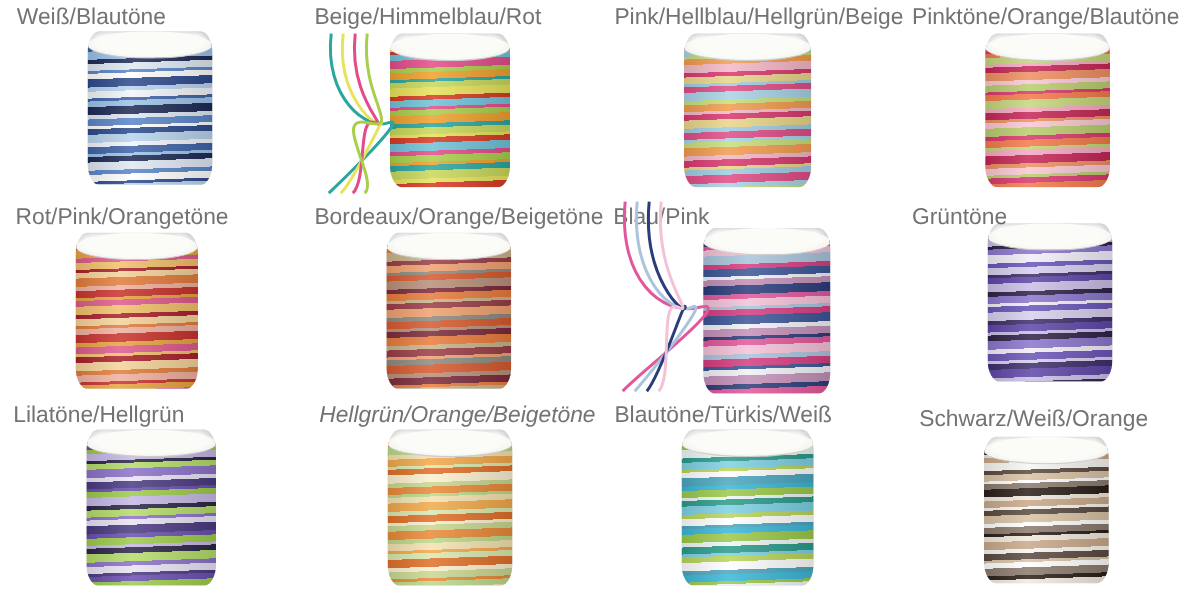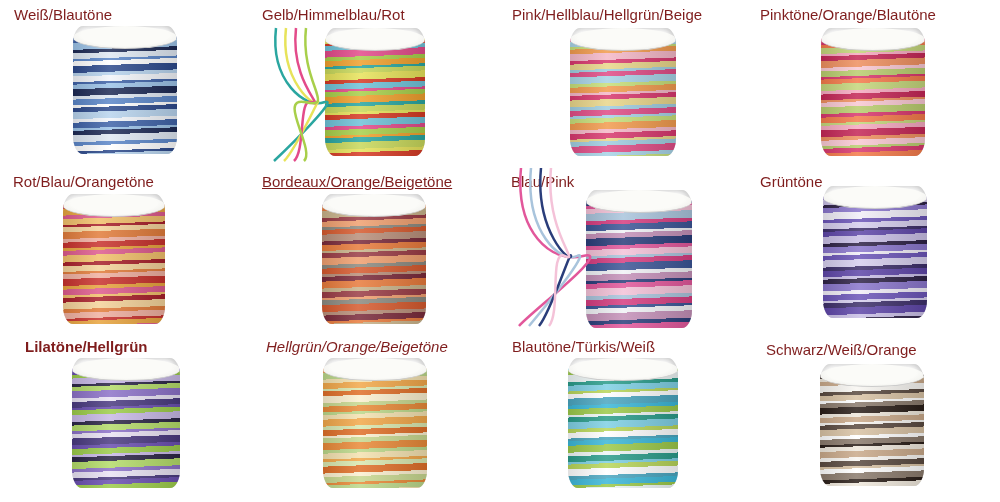--- a/index.html
+++ b/index.html
@@ -1,85 +1,85 @@
 <!DOCTYPE html>
 <html><head>
 <meta charset="utf-8">
 <style>
   html,body{margin:0;padding:0;background:#fff;}
   body{width:1000px;height:502px;position:relative;overflow:hidden;font-family:"Liberation Sans",sans-serif;}
   .cell{position:absolute;}
-  .label{position:absolute;font-size:15px;color:#7f1d1d;white-space:nowrap;line-height:20px;}
+  .label{position:absolute;font-size:19px;color:#737373;white-space:nowrap;line-height:20px;}
   .spool{position:absolute;overflow:hidden;border-radius:10px/18px;box-shadow:inset -4px 0 6px rgba(0,0,0,0.18),inset 4px 0 6px rgba(0,0,0,0.12);}
   .spool-top{position:absolute;left:0;right:0;top:0;height:22px;border-radius:50%;background:radial-gradient(ellipse at 50% 40%,#fbfbf8 60%,#e4e4e0 100%);border-bottom:1px solid #ccc;z-index:2;}
   .spool-body{position:absolute;left:0;right:0;top:10px;bottom:0;}
   svg.strands{position:absolute;overflow:visible;}
 </style>
 </head>
 <body>
 
 <div id="grid">
     <div class="cell">
     <div class="label" style="left: 14px; top: 5px;">Weiß/Blautöne</div>
     <div class="spool" style="left: 73px; top: 26px; width: 104px; height: 128px;">
       <div class="spool-body" style="background: linear-gradient(to right, rgba(0, 0, 0, 0.12), rgba(255, 255, 255, 0.15) 35%, rgba(0, 0, 0, 0.15)), linear-gradient(178deg, rgb(242, 245, 250) 0%, rgb(242, 245, 250) 2%, rgb(63, 99, 168) 2%, rgb(63, 99, 168) 5.8%, rgb(156, 195, 232) 5.8%, rgb(156, 195, 232) 11.4%, rgb(29, 42, 85) 11.4%, rgb(29, 42, 85) 14.3%, rgb(223, 232, 243) 14.3%, rgb(223, 232, 243) 19%, rgb(91, 134, 200) 19%, rgb(91, 134, 200) 21%, rgb(255, 255, 255) 21%, rgb(255, 255, 255) 24.8%, rgb(45, 74, 140) 24.8%, rgb(45, 74, 140) 30.4%, rgb(184, 212, 238) 30.4%, rgb(184, 212, 238) 33.3%, rgb(242, 245, 250) 33.3%, rgb(242, 245, 250) 38%, rgb(63, 99, 168) 38%, rgb(63, 99, 168) 40%, rgb(156, 195, 232) 40%, rgb(156, 195, 232) 43.8%, rgb(29, 42, 85) 43.8%, rgb(29, 42, 85) 49.4%, rgb(223, 232, 243) 49.4%, rgb(223, 232, 243) 52.3%, rgb(91, 134, 200) 52.3%, rgb(91, 134, 200) 57%, rgb(255, 255, 255) 57%, rgb(255, 255, 255) 59%, rgb(45, 74, 140) 59%, rgb(45, 74, 140) 62.8%, rgb(184, 212, 238) 62.8%, rgb(184, 212, 238) 68.4%, rgb(242, 245, 250) 68.4%, rgb(242, 245, 250) 71.3%, rgb(63, 99, 168) 71.3%, rgb(63, 99, 168) 76%, rgb(156, 195, 232) 76%, rgb(156, 195, 232) 78%, rgb(29, 42, 85) 78%, rgb(29, 42, 85) 81.8%, rgb(223, 232, 243) 81.8%, rgb(223, 232, 243) 87.4%, rgb(91, 134, 200) 87.4%, rgb(91, 134, 200) 90.3%, rgb(255, 255, 255) 90.3%, rgb(255, 255, 255) 95%, rgb(45, 74, 140) 95%, rgb(45, 74, 140) 97%, rgb(184, 212, 238) 97%, rgb(184, 212, 238) 100.8%);"></div>
       <div class="spool-top"></div>
     </div>
   </div>
     <div class="cell">
-    <div class="label" style="left: 262px; top: 5px;">Gelb/Himmelblau/Rot</div>
+    <div class="label" style="left: 262px; top: 5px;">Beige/Himmelblau/Rot</div>
     <div class="spool" style="left: 325px; top: 28px; width: 100px; height: 128px;">
       <div class="spool-body" style="background: linear-gradient(to right, rgba(0, 0, 0, 0.12), rgba(255, 255, 255, 0.15) 35%, rgba(0, 0, 0, 0.15)), linear-gradient(178deg, rgb(231, 227, 90) 0%, rgb(231, 227, 90) 4.7%, rgb(214, 58, 36) 4.7%, rgb(214, 58, 36) 6.7%, rgb(111, 194, 216) 6.7%, rgb(111, 194, 216) 10.5%, rgb(227, 75, 138) 10.5%, rgb(227, 75, 138) 16.1%, rgb(168, 207, 74) 16.1%, rgb(168, 207, 74) 19%, rgb(240, 160, 45) 19%, rgb(240, 160, 45) 23.7%, rgb(42, 166, 160) 23.7%, rgb(42, 166, 160) 25.7%, rgb(200, 216, 90) 25.7%, rgb(200, 216, 90) 29.5%, rgb(231, 227, 90) 29.5%, rgb(231, 227, 90) 35.1%, rgb(214, 58, 36) 35.1%, rgb(214, 58, 36) 38%, rgb(111, 194, 216) 38%, rgb(111, 194, 216) 42.7%, rgb(227, 75, 138) 42.7%, rgb(227, 75, 138) 44.7%, rgb(168, 207, 74) 44.7%, rgb(168, 207, 74) 48.5%, rgb(240, 160, 45) 48.5%, rgb(240, 160, 45) 54.1%, rgb(42, 166, 160) 54.1%, rgb(42, 166, 160) 57%, rgb(200, 216, 90) 57%, rgb(200, 216, 90) 61.7%, rgb(231, 227, 90) 61.7%, rgb(231, 227, 90) 63.7%, rgb(214, 58, 36) 63.7%, rgb(214, 58, 36) 67.5%, rgb(111, 194, 216) 67.5%, rgb(111, 194, 216) 73.1%, rgb(227, 75, 138) 73.1%, rgb(227, 75, 138) 76%, rgb(168, 207, 74) 76%, rgb(168, 207, 74) 80.7%, rgb(240, 160, 45) 80.7%, rgb(240, 160, 45) 82.7%, rgb(42, 166, 160) 82.7%, rgb(42, 166, 160) 86.5%, rgb(200, 216, 90) 86.5%, rgb(200, 216, 90) 92.1%, rgb(231, 227, 90) 92.1%, rgb(231, 227, 90) 95%, rgb(214, 58, 36) 95%, rgb(214, 58, 36) 99.7%, rgb(111, 194, 216) 99.7%, rgb(111, 194, 216) 101.7%);"></div>
       <div class="spool-top"></div>
     </div>
   </div>
     <div class="cell">
     <div class="label" style="left: 512px; top: 5px;">Pink/Hellblau/Hellgrün/Beige</div>
     <div class="spool" style="left: 570px; top: 28px; width: 106px; height: 128px;">
       <div class="spool-body" style="background: linear-gradient(to right, rgba(0, 0, 0, 0.12), rgba(255, 255, 255, 0.15) 35%, rgba(0, 0, 0, 0.15)), linear-gradient(178deg, rgb(224, 76, 134) 0%, rgb(224, 76, 134) 2.9%, rgb(167, 211, 230) 2.9%, rgb(167, 211, 230) 7.6%, rgb(199, 223, 122) 7.6%, rgb(199, 223, 122) 9.6%, rgb(242, 155, 78) 9.6%, rgb(242, 155, 78) 13.4%, rgb(245, 184, 200) 13.4%, rgb(245, 184, 200) 19%, rgb(216, 56, 110) 19%, rgb(216, 56, 110) 21.9%, rgb(233, 214, 138) 21.9%, rgb(233, 214, 138) 26.6%, rgb(159, 205, 224) 26.6%, rgb(159, 205, 224) 28.6%, rgb(224, 76, 134) 28.6%, rgb(224, 76, 134) 32.4%, rgb(167, 211, 230) 32.4%, rgb(167, 211, 230) 38%, rgb(199, 223, 122) 38%, rgb(199, 223, 122) 40.9%, rgb(242, 155, 78) 40.9%, rgb(242, 155, 78) 45.6%, rgb(245, 184, 200) 45.6%, rgb(245, 184, 200) 47.6%, rgb(216, 56, 110) 47.6%, rgb(216, 56, 110) 51.4%, rgb(233, 214, 138) 51.4%, rgb(233, 214, 138) 57%, rgb(159, 205, 224) 57%, rgb(159, 205, 224) 59.9%, rgb(224, 76, 134) 59.9%, rgb(224, 76, 134) 64.6%, rgb(167, 211, 230) 64.6%, rgb(167, 211, 230) 66.6%, rgb(199, 223, 122) 66.6%, rgb(199, 223, 122) 70.4%, rgb(242, 155, 78) 70.4%, rgb(242, 155, 78) 76%, rgb(245, 184, 200) 76%, rgb(245, 184, 200) 78.9%, rgb(216, 56, 110) 78.9%, rgb(216, 56, 110) 83.6%, rgb(233, 214, 138) 83.6%, rgb(233, 214, 138) 85.6%, rgb(159, 205, 224) 85.6%, rgb(159, 205, 224) 89.4%, rgb(224, 76, 134) 89.4%, rgb(224, 76, 134) 95%, rgb(167, 211, 230) 95%, rgb(167, 211, 230) 97.9%, rgb(199, 223, 122) 97.9%, rgb(199, 223, 122) 102.6%);"></div>
       <div class="spool-top"></div>
     </div>
   </div>
     <div class="cell">
     <div class="label" style="left: 760px; top: 5px;">Pinktöne/Orange/Blautöne</div>
     <div class="spool" style="left: 821px; top: 28px; width: 104px; height: 128px;">
       <div class="spool-body" style="background: linear-gradient(to right, rgba(0, 0, 0, 0.12), rgba(255, 255, 255, 0.15) 35%, rgba(0, 0, 0, 0.15)), linear-gradient(178deg, rgb(217, 55, 109) 0%, rgb(217, 55, 109) 5.6%, rgb(244, 122, 74) 5.6%, rgb(244, 122, 74) 8.5%, rgb(196, 214, 123) 8.5%, rgb(196, 214, 123) 13.2%, rgb(246, 169, 192) 13.2%, rgb(246, 169, 192) 15.2%, rgb(196, 38, 86) 15.2%, rgb(196, 38, 86) 19%, rgb(238, 143, 95) 19%, rgb(238, 143, 95) 24.6%, rgb(249, 200, 211) 24.6%, rgb(249, 200, 211) 27.5%, rgb(185, 205, 110) 27.5%, rgb(185, 205, 110) 32.2%, rgb(217, 55, 109) 32.2%, rgb(217, 55, 109) 34.2%, rgb(244, 122, 74) 34.2%, rgb(244, 122, 74) 38%, rgb(196, 214, 123) 38%, rgb(196, 214, 123) 43.6%, rgb(246, 169, 192) 43.6%, rgb(246, 169, 192) 46.5%, rgb(196, 38, 86) 46.5%, rgb(196, 38, 86) 51.2%, rgb(238, 143, 95) 51.2%, rgb(238, 143, 95) 53.2%, rgb(249, 200, 211) 53.2%, rgb(249, 200, 211) 57%, rgb(185, 205, 110) 57%, rgb(185, 205, 110) 62.6%, rgb(217, 55, 109) 62.6%, rgb(217, 55, 109) 65.5%, rgb(244, 122, 74) 65.5%, rgb(244, 122, 74) 70.2%, rgb(196, 214, 123) 70.2%, rgb(196, 214, 123) 72.2%, rgb(246, 169, 192) 72.2%, rgb(246, 169, 192) 76%, rgb(196, 38, 86) 76%, rgb(196, 38, 86) 81.6%, rgb(238, 143, 95) 81.6%, rgb(238, 143, 95) 84.5%, rgb(249, 200, 211) 84.5%, rgb(249, 200, 211) 89.2%, rgb(185, 205, 110) 89.2%, rgb(185, 205, 110) 91.2%, rgb(217, 55, 109) 91.2%, rgb(217, 55, 109) 95%, rgb(244, 122, 74) 95%, rgb(244, 122, 74) 100.6%);"></div>
       <div class="spool-top"></div>
     </div>
   </div>
     <div class="cell">
-    <div class="label" style="left: 13px; top: 172px;">Rot/Blau/Orangetöne</div>
+    <div class="label" style="left: 13px; top: 172px;">Rot/Pink/Orangetöne</div>
     <div class="spool" style="left: 63px; top: 194px; width: 102px; height: 130px;">
       <div class="spool-body" style="background: linear-gradient(to right, rgba(0, 0, 0, 0.12), rgba(255, 255, 255, 0.15) 35%, rgba(0, 0, 0, 0.15)), linear-gradient(178deg, rgb(200, 50, 45) 0%, rgb(200, 50, 45) 3.8%, rgb(232, 164, 62) 3.8%, rgb(232, 164, 62) 9.4%, rgb(222, 91, 141) 9.4%, rgb(222, 91, 141) 12.3%, rgb(242, 192, 107) 12.3%, rgb(242, 192, 107) 17%, rgb(168, 32, 42) 17%, rgb(168, 32, 42) 19%, rgb(245, 211, 154) 19%, rgb(245, 211, 154) 22.8%, rgb(226, 124, 59) 22.8%, rgb(226, 124, 59) 28.4%, rgb(240, 176, 160) 28.4%, rgb(240, 176, 160) 31.3%, rgb(200, 50, 45) 31.3%, rgb(200, 50, 45) 36%, rgb(232, 164, 62) 36%, rgb(232, 164, 62) 38%, rgb(222, 91, 141) 38%, rgb(222, 91, 141) 41.8%, rgb(242, 192, 107) 41.8%, rgb(242, 192, 107) 47.4%, rgb(168, 32, 42) 47.4%, rgb(168, 32, 42) 50.3%, rgb(245, 211, 154) 50.3%, rgb(245, 211, 154) 55%, rgb(226, 124, 59) 55%, rgb(226, 124, 59) 57%, rgb(240, 176, 160) 57%, rgb(240, 176, 160) 60.8%, rgb(200, 50, 45) 60.8%, rgb(200, 50, 45) 66.4%, rgb(232, 164, 62) 66.4%, rgb(232, 164, 62) 69.3%, rgb(222, 91, 141) 69.3%, rgb(222, 91, 141) 74%, rgb(242, 192, 107) 74%, rgb(242, 192, 107) 76%, rgb(168, 32, 42) 76%, rgb(168, 32, 42) 79.8%, rgb(245, 211, 154) 79.8%, rgb(245, 211, 154) 85.4%, rgb(226, 124, 59) 85.4%, rgb(226, 124, 59) 88.3%, rgb(240, 176, 160) 88.3%, rgb(240, 176, 160) 93%, rgb(200, 50, 45) 93%, rgb(200, 50, 45) 95%, rgb(232, 164, 62) 95%, rgb(232, 164, 62) 98.8%, rgb(222, 91, 141) 98.8%, rgb(222, 91, 141) 104.4%);"></div>
       <div class="spool-top"></div>
     </div>
   </div>
     <div class="cell">
-    <div class="label" style="left: 262px; top: 172px; text-decoration: underline;">Bordeaux/Orange/Beigetöne</div>
+    <div class="label" style="left: 262px; top: 172px;">Bordeaux/Orange/Beigetöne</div>
     <div class="spool" style="left: 322px; top: 194px; width: 104px; height: 130px;">
       <div class="spool-body" style="background: linear-gradient(to right, rgba(0, 0, 0, 0.12), rgba(255, 255, 255, 0.15) 35%, rgba(0, 0, 0, 0.15)), linear-gradient(178deg, rgb(122, 42, 58) 0%, rgb(122, 42, 58) 2%, rgb(232, 123, 60) 2%, rgb(232, 123, 60) 5.8%, rgb(201, 179, 138) 5.8%, rgb(201, 179, 138) 11.4%, rgb(154, 60, 69) 11.4%, rgb(154, 60, 69) 14.3%, rgb(240, 160, 112) 14.3%, rgb(240, 160, 112) 19%, rgb(140, 138, 128) 19%, rgb(140, 138, 128) 21%, rgb(214, 90, 46) 21%, rgb(214, 90, 46) 24.8%, rgb(185, 143, 122) 24.8%, rgb(185, 143, 122) 30.4%, rgb(122, 42, 58) 30.4%, rgb(122, 42, 58) 33.3%, rgb(232, 123, 60) 33.3%, rgb(232, 123, 60) 38%, rgb(201, 179, 138) 38%, rgb(201, 179, 138) 40%, rgb(154, 60, 69) 40%, rgb(154, 60, 69) 43.8%, rgb(240, 160, 112) 43.8%, rgb(240, 160, 112) 49.4%, rgb(140, 138, 128) 49.4%, rgb(140, 138, 128) 52.3%, rgb(214, 90, 46) 52.3%, rgb(214, 90, 46) 57%, rgb(185, 143, 122) 57%, rgb(185, 143, 122) 59%, rgb(122, 42, 58) 59%, rgb(122, 42, 58) 62.8%, rgb(232, 123, 60) 62.8%, rgb(232, 123, 60) 68.4%, rgb(201, 179, 138) 68.4%, rgb(201, 179, 138) 71.3%, rgb(154, 60, 69) 71.3%, rgb(154, 60, 69) 76%, rgb(240, 160, 112) 76%, rgb(240, 160, 112) 78%, rgb(140, 138, 128) 78%, rgb(140, 138, 128) 81.8%, rgb(214, 90, 46) 81.8%, rgb(214, 90, 46) 87.4%, rgb(185, 143, 122) 87.4%, rgb(185, 143, 122) 90.3%, rgb(122, 42, 58) 90.3%, rgb(122, 42, 58) 95%, rgb(232, 123, 60) 95%, rgb(232, 123, 60) 97%, rgb(201, 179, 138) 97%, rgb(201, 179, 138) 100.8%);"></div>
       <div class="spool-top"></div>
     </div>
   </div>
     <div class="cell">
     <div class="label" style="left: 511px; top: 172px;">Blau/Pink</div>
     <div class="spool" style="left: 586px; top: 190px; width: 106px; height: 138px;">
       <div class="spool-body" style="background: linear-gradient(to right, rgba(0, 0, 0, 0.12), rgba(255, 255, 255, 0.15) 35%, rgba(0, 0, 0, 0.15)), linear-gradient(178deg, rgb(42, 61, 122) 0%, rgb(42, 61, 122) 4.7%, rgb(226, 87, 155) 4.7%, rgb(226, 87, 155) 6.7%, rgb(244, 194, 216) 6.7%, rgb(244, 194, 216) 10.5%, rgb(169, 196, 220) 10.5%, rgb(169, 196, 220) 16.1%, rgb(214, 61, 128) 16.1%, rgb(214, 61, 128) 19%, rgb(59, 85, 150) 19%, rgb(59, 85, 150) 23.7%, rgb(241, 242, 246) 23.7%, rgb(241, 242, 246) 25.7%, rgb(196, 144, 184) 25.7%, rgb(196, 144, 184) 29.5%, rgb(42, 61, 122) 29.5%, rgb(42, 61, 122) 35.1%, rgb(226, 87, 155) 35.1%, rgb(226, 87, 155) 38%, rgb(244, 194, 216) 38%, rgb(244, 194, 216) 42.7%, rgb(169, 196, 220) 42.7%, rgb(169, 196, 220) 44.7%, rgb(214, 61, 128) 44.7%, rgb(214, 61, 128) 48.5%, rgb(59, 85, 150) 48.5%, rgb(59, 85, 150) 54.1%, rgb(241, 242, 246) 54.1%, rgb(241, 242, 246) 57%, rgb(196, 144, 184) 57%, rgb(196, 144, 184) 61.7%, rgb(42, 61, 122) 61.7%, rgb(42, 61, 122) 63.7%, rgb(226, 87, 155) 63.7%, rgb(226, 87, 155) 67.5%, rgb(244, 194, 216) 67.5%, rgb(244, 194, 216) 73.1%, rgb(169, 196, 220) 73.1%, rgb(169, 196, 220) 76%, rgb(214, 61, 128) 76%, rgb(214, 61, 128) 80.7%, rgb(59, 85, 150) 80.7%, rgb(59, 85, 150) 82.7%, rgb(241, 242, 246) 82.7%, rgb(241, 242, 246) 86.5%, rgb(196, 144, 184) 86.5%, rgb(196, 144, 184) 92.1%, rgb(42, 61, 122) 92.1%, rgb(42, 61, 122) 95%, rgb(226, 87, 155) 95%, rgb(226, 87, 155) 99.7%, rgb(244, 194, 216) 99.7%, rgb(244, 194, 216) 101.7%);"></div>
       <div class="spool-top"></div>
     </div>
   </div>
     <div class="cell">
     <div class="label" style="left: 760px; top: 172px;">Grüntöne</div>
     <div class="spool" style="left: 823px; top: 186px; width: 104px; height: 132px;">
       <div class="spool-body" style="background: linear-gradient(to right, rgba(0, 0, 0, 0.12), rgba(255, 255, 255, 0.15) 35%, rgba(0, 0, 0, 0.15)), linear-gradient(178deg, rgb(94, 70, 168) 0%, rgb(94, 70, 168) 2.9%, rgb(201, 191, 230) 2.9%, rgb(201, 191, 230) 7.6%, rgb(46, 34, 70) 7.6%, rgb(46, 34, 70) 9.6%, rgb(138, 118, 204) 9.6%, rgb(138, 118, 204) 13.4%, rgb(241, 238, 248) 13.4%, rgb(241, 238, 248) 19%, rgb(107, 85, 184) 19%, rgb(107, 85, 184) 21.9%, rgb(214, 207, 238) 21.9%, rgb(214, 207, 238) 26.6%, rgb(61, 47, 106) 26.6%, rgb(61, 47, 106) 28.6%, rgb(94, 70, 168) 28.6%, rgb(94, 70, 168) 32.4%, rgb(201, 191, 230) 32.4%, rgb(201, 191, 230) 38%, rgb(46, 34, 70) 38%, rgb(46, 34, 70) 40.9%, rgb(138, 118, 204) 40.9%, rgb(138, 118, 204) 45.6%, rgb(241, 238, 248) 45.6%, rgb(241, 238, 248) 47.6%, rgb(107, 85, 184) 47.6%, rgb(107, 85, 184) 51.4%, rgb(214, 207, 238) 51.4%, rgb(214, 207, 238) 57%, rgb(61, 47, 106) 57%, rgb(61, 47, 106) 59.9%, rgb(94, 70, 168) 59.9%, rgb(94, 70, 168) 64.6%, rgb(201, 191, 230) 64.6%, rgb(201, 191, 230) 66.6%, rgb(46, 34, 70) 66.6%, rgb(46, 34, 70) 70.4%, rgb(138, 118, 204) 70.4%, rgb(138, 118, 204) 76%, rgb(241, 238, 248) 76%, rgb(241, 238, 248) 78.9%, rgb(107, 85, 184) 78.9%, rgb(107, 85, 184) 83.6%, rgb(214, 207, 238) 83.6%, rgb(214, 207, 238) 85.6%, rgb(61, 47, 106) 85.6%, rgb(61, 47, 106) 89.4%, rgb(94, 70, 168) 89.4%, rgb(94, 70, 168) 95%, rgb(201, 191, 230) 95%, rgb(201, 191, 230) 97.9%, rgb(46, 34, 70) 97.9%, rgb(46, 34, 70) 102.6%);"></div>
       <div class="spool-top"></div>
     </div>
   </div>
     <div class="cell">
-    <div class="label" style="left: 25px; top: 337px; font-weight: bold;">Lilatöne/Hellgrün</div>
+    <div class="label" style="left: 11px; top: 337px;">Lilatöne/Hellgrün</div>
     <div class="spool" style="left: 72px; top: 358px; width: 108px; height: 130px;">
       <div class="spool-body" style="background: linear-gradient(to right, rgba(0, 0, 0, 0.12), rgba(255, 255, 255, 0.15) 35%, rgba(0, 0, 0, 0.15)), linear-gradient(178deg, rgb(106, 79, 176) 0%, rgb(106, 79, 176) 5.6%, rgb(156, 204, 74) 5.6%, rgb(156, 204, 74) 8.5%, rgb(199, 184, 230) 8.5%, rgb(199, 184, 230) 13.2%, rgb(43, 37, 70) 13.2%, rgb(43, 37, 70) 15.2%, rgb(180, 220, 106) 15.2%, rgb(180, 220, 106) 19%, rgb(140, 114, 200) 19%, rgb(140, 114, 200) 24.6%, rgb(233, 227, 244) 24.6%, rgb(233, 227, 244) 27.5%, rgb(74, 58, 128) 27.5%, rgb(74, 58, 128) 32.2%, rgb(106, 79, 176) 32.2%, rgb(106, 79, 176) 34.2%, rgb(156, 204, 74) 34.2%, rgb(156, 204, 74) 38%, rgb(199, 184, 230) 38%, rgb(199, 184, 230) 43.6%, rgb(43, 37, 70) 43.6%, rgb(43, 37, 70) 46.5%, rgb(180, 220, 106) 46.5%, rgb(180, 220, 106) 51.2%, rgb(140, 114, 200) 51.2%, rgb(140, 114, 200) 53.2%, rgb(233, 227, 244) 53.2%, rgb(233, 227, 244) 57%, rgb(74, 58, 128) 57%, rgb(74, 58, 128) 62.6%, rgb(106, 79, 176) 62.6%, rgb(106, 79, 176) 65.5%, rgb(156, 204, 74) 65.5%, rgb(156, 204, 74) 70.2%, rgb(199, 184, 230) 70.2%, rgb(199, 184, 230) 72.2%, rgb(43, 37, 70) 72.2%, rgb(43, 37, 70) 76%, rgb(180, 220, 106) 76%, rgb(180, 220, 106) 81.6%, rgb(140, 114, 200) 81.6%, rgb(140, 114, 200) 84.5%, rgb(233, 227, 244) 84.5%, rgb(233, 227, 244) 89.2%, rgb(74, 58, 128) 89.2%, rgb(74, 58, 128) 91.2%, rgb(106, 79, 176) 91.2%, rgb(106, 79, 176) 95%, rgb(156, 204, 74) 95%, rgb(156, 204, 74) 100.6%);"></div>
       <div class="spool-top"></div>
     </div>
   </div>
     <div class="cell">
     <div class="label" style="left: 266px; top: 337px; font-style: italic;">Hellgrün/Orange/Beigetöne</div>
     <div class="spool" style="left: 323px; top: 358px; width: 104px; height: 130px;">
       <div class="spool-body" style="background: linear-gradient(to right, rgba(0, 0, 0, 0.12), rgba(255, 255, 255, 0.15) 35%, rgba(0, 0, 0, 0.15)), linear-gradient(178deg, rgb(233, 138, 56) 0%, rgb(233, 138, 56) 3.8%, rgb(188, 216, 138) 3.8%, rgb(188, 216, 138) 9.4%, rgb(244, 226, 176) 9.4%, rgb(244, 226, 176) 12.3%, rgb(242, 168, 74) 12.3%, rgb(242, 168, 74) 17%, rgb(217, 232, 176) 17%, rgb(217, 232, 176) 19%, rgb(224, 111, 40) 19%, rgb(224, 111, 40) 22.8%, rgb(251, 240, 208) 22.8%, rgb(251, 240, 208) 28.4%, rgb(200, 216, 144) 28.4%, rgb(200, 216, 144) 31.3%, rgb(233, 138, 56) 31.3%, rgb(233, 138, 56) 36%, rgb(188, 216, 138) 36%, rgb(188, 216, 138) 38%, rgb(244, 226, 176) 38%, rgb(244, 226, 176) 41.8%, rgb(242, 168, 74) 41.8%, rgb(242, 168, 74) 47.4%, rgb(217, 232, 176) 47.4%, rgb(217, 232, 176) 50.3%, rgb(224, 111, 40) 50.3%, rgb(224, 111, 40) 55%, rgb(251, 240, 208) 55%, rgb(251, 240, 208) 57%, rgb(200, 216, 144) 57%, rgb(200, 216, 144) 60.8%, rgb(233, 138, 56) 60.8%, rgb(233, 138, 56) 66.4%, rgb(188, 216, 138) 66.4%, rgb(188, 216, 138) 69.3%, rgb(244, 226, 176) 69.3%, rgb(244, 226, 176) 74%, rgb(242, 168, 74) 74%, rgb(242, 168, 74) 76%, rgb(217, 232, 176) 76%, rgb(217, 232, 176) 79.8%, rgb(224, 111, 40) 79.8%, rgb(224, 111, 40) 85.4%, rgb(251, 240, 208) 85.4%, rgb(251, 240, 208) 88.3%, rgb(200, 216, 144) 88.3%, rgb(200, 216, 144) 93%, rgb(233, 138, 56) 93%, rgb(233, 138, 56) 95%, rgb(188, 216, 138) 95%, rgb(188, 216, 138) 98.8%, rgb(244, 226, 176) 98.8%, rgb(244, 226, 176) 104.4%);"></div>
       <div class="spool-top"></div>

